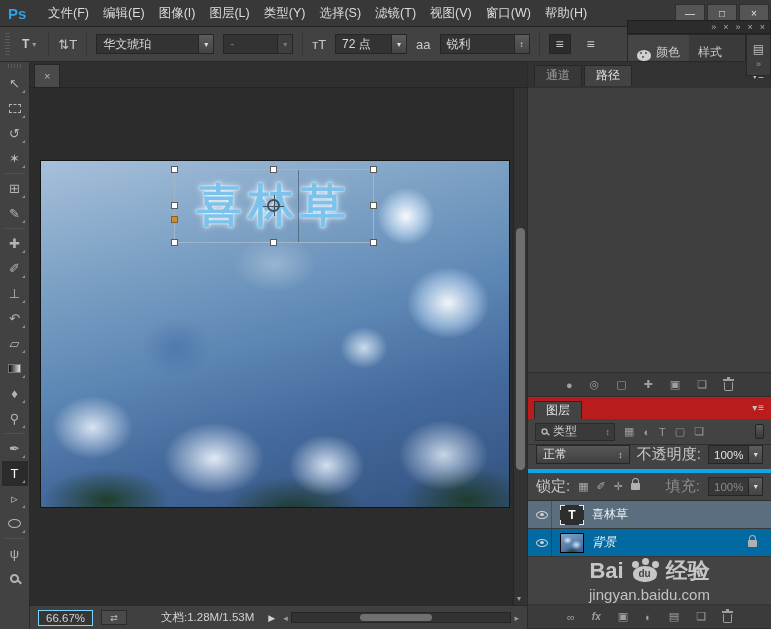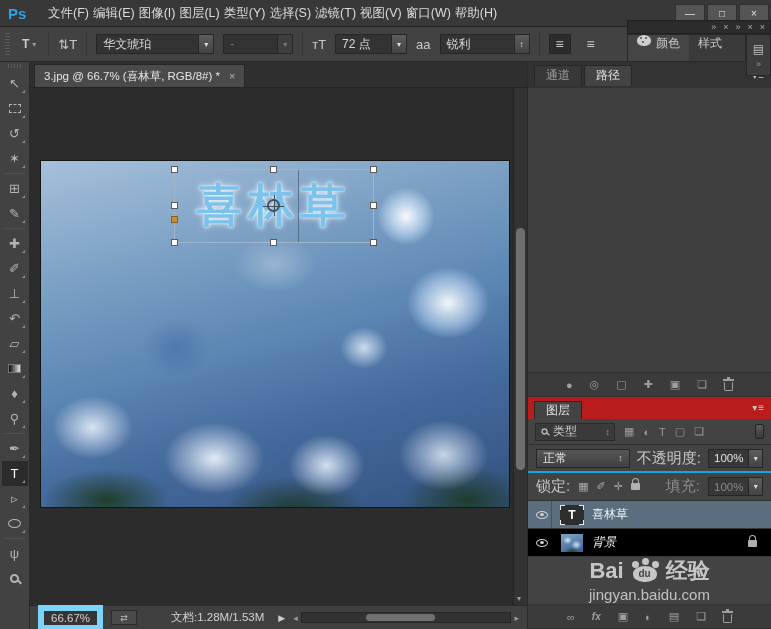--- a/index.html
+++ b/index.html
@@ -4,21 +4,21 @@
 <style>
   html,body{margin:0;padding:0;background:#222;}
   *{box-sizing:border-box;}
   .app{position:relative;width:771px;height:629px;background:#434343;overflow:hidden;
        font-family:"Liberation Sans","DejaVu Sans",sans-serif;color:#d6d6d6;font-size:12px;
        -webkit-user-select:none;user-select:none;}
 
   
   .titlebar{height:27px;background:#383838;border-bottom:1px solid #232323;display:flex;align-items:center;padding-left:8px;}
   .ps-logo{font-weight:bold;font-size:15px;color:#2ea0e8;width:30px;}
-  .menus{display:flex;gap:4px;margin-left:10px;font-size:12.5px;color:#dcdcdc;}
+  .menus{display:flex;gap:14px;margin-left:10px;font-size:12.5px;color:#dcdcdc;}
   .menus span{cursor:default;}
   .winbtns{margin-left:auto;display:flex;gap:2px;margin-right:2px;}
   .wb{width:30px;height:19px;background:#555;border:1px solid #303030;display:flex;align-items:center;justify-content:center;font-size:10px;color:#e6e6e6;}
 
   
   .optionsbar{position:relative;height:35px;background:#424242;border-bottom:1px solid #2a2a2a;display:flex;align-items:center;padding-left:5px;gap:9px;}
   .grip{width:5px;height:22px;background:repeating-linear-gradient(#5a5a5a 0 1px,transparent 1px 3px);}
   .osep{width:1px;height:24px;background:#363636;}
   .tpreset{display:flex;align-items:center;gap:3px;color:#c9c9c9;font-weight:bold;padding:0 3px;}
   .tinycaret{font-size:8px;color:#9a9a9a;}
@@ -28,21 +28,21 @@
   .dd .cbtn{width:15px;align-self:stretch;background:linear-gradient(#5c5c5c,#444);border-left:1px solid #262626;display:flex;align-items:center;justify-content:center;font-size:8px;color:#ddd;}
   .dd.disabled{color:#7a7a7a;}
   .dd.disabled .cbtn{background:#3e3e3e;color:#777;}
   .alignbtn{width:22px;height:20px;display:flex;align-items:center;justify-content:center;color:#c9c9c9;font-size:14px;}
   .alignbtn.pressed{background:#2c2c2c;border:1px solid #242424;}
 
   
   .fp-head{position:absolute;left:627px;top:20px;width:144px;height:14px;background:#2c2c2c;border:1px solid #202020;z-index:31;
            display:flex;align-items:center;justify-content:flex-end;gap:7px;padding:0 5px;font-size:9px;color:#aaa;}
   .fp-tabs{position:absolute;left:627px;top:34px;width:119px;height:28px;background:#3a3a3a;border:1px solid #282828;z-index:31;display:flex;align-items:stretch;}
-  .fp-tab{display:flex;align-items:flex-start;gap:5px;padding:0 9px;color:#c9c9c9;font-size:12px;}
+  .fp-tab{display:flex;align-items:flex-end;gap:5px;padding:0 9px;color:#c9c9c9;font-size:12px;}
   .fp-tab.active{background:#454545;}
   .i-palette{position:relative;width:14px;height:11px;background:#cfcfcf;border-radius:50% 50% 45% 45%;}
   .i-palette::before{content:"";position:absolute;width:2px;height:2px;border-radius:50%;background:#4a4a4a;top:2px;left:3px;box-shadow:5px 0 0 #4a4a4a,2px 4px 0 #4a4a4a;}
   .mini-dock{position:absolute;left:746px;top:34px;width:25px;height:42px;background:#3d3d3d;border:1px solid #282828;z-index:30;
              display:flex;flex-direction:column;align-items:center;justify-content:center;gap:3px;color:#bdbdbd;}
   .mini-dock .pic{font-size:12px;}
   .mini-dock .chev{font-size:9px;color:#9a9a9a;}
 
   
   .main{position:absolute;top:62px;left:0;width:771px;height:567px;display:flex;}
@@ -93,21 +93,21 @@
   .caretline{position:absolute;left:62%;top:0;bottom:0;width:1px;background:rgba(55,70,85,.55);}
   .anchor{position:absolute;left:-4px;top:64%;width:7px;height:7px;background:#c98f3f;border:1px solid #8a5f20;}
   .ttarget{position:absolute;left:50%;top:50%;width:13px;height:13px;margin:-7px 0 0 -7px;border:2px solid #44505c;border-radius:50%;}
   .ttarget::before{content:"";position:absolute;left:-6px;right:-6px;top:50%;height:1px;background:#44505c;}
   .ttarget::after{content:"";position:absolute;top:-6px;bottom:-6px;left:50%;width:1px;background:#44505c;}
   .vscroll{position:absolute;right:0;top:0;bottom:0;width:14px;background:#333;border-left:1px solid #262626;}
   .vthumb{position:absolute;left:2px;right:2px;top:140px;height:242px;background:#6f6f6f;border-radius:6px;}
   .vdown{position:absolute;bottom:2px;left:3px;font-size:8px;color:#9a9a9a;}
 
   .statusbar{height:24px;background:#404040;border-top:1px solid #2a2a2a;display:flex;align-items:center;gap:8px;padding:0 8px;font-size:11.5px;color:#d2d2d2;}
-  .swell{background:#353535;border:6px solid #7dd3fc;padding:1px 7px;}
+  .swell{background:#353535;border:1px solid #7dd3fc;padding:1px 7px;}
   .mbtn{width:26px;height:15px;background:#4a4a4a;border:1px solid #2b2b2b;display:flex;align-items:center;justify-content:center;font-size:9px;color:#bbb;}
   .docinfo{margin-left:26px;white-space:nowrap;}
   .stri{font-size:9px;color:#cfcfcf;margin-left:6px;}
   .hs{flex:1;display:flex;align-items:center;gap:3px;}
   .harr{font-size:9px;color:#9a9a9a;}
   .htrack{flex:1;height:11px;background:#323232;border:1px solid #262626;position:relative;}
   .hthumb{position:absolute;left:31%;width:33%;top:1px;bottom:1px;background:#707070;border-radius:5px;}
 
   
   .dock{width:244px;background:#434343;border-left:1px solid #2a2a2a;display:flex;flex-direction:column;}
@@ -119,32 +119,32 @@
   .icon-row{height:24px;background:#3b3b3b;display:flex;align-items:center;justify-content:center;gap:17px;color:#9f9f9f;font-size:11px;border-bottom:1px solid #2e2e2e;}
   .icon-row .fx{font-style:italic;font-weight:bold;font-size:10px;}
   .layers-tabbar{height:22px;background:#b91c1c;display:flex;align-items:flex-end;padding-left:6px;position:relative;}
   .ltab{height:18px;display:flex;align-items:center;padding:0 11px;font-size:12px;background:#434343;border:1px solid #272727;border-bottom:none;color:#e2e2e2;}
   .lpmenu{position:absolute;right:6px;top:5px;font-size:10px;color:#c4c4c4;letter-spacing:1px;}
   .filter-row{height:26px;display:flex;align-items:center;gap:9px;padding:0 7px;border-bottom:1px solid #2f2f2f;}
   .filter-dd{display:flex;align-items:center;gap:4px;width:80px;height:18px;background:#3a3a3a;border:1px solid #2a2a2a;padding:0 4px;color:#cfcfcf;}
   .filter-dd .ud{margin-left:auto;font-size:9px;color:#9a9a9a;}
   .ficon{color:#9b9b9b;font-size:11px;}
   .i-toggle{width:9px;height:15px;background:linear-gradient(#5c5c5c,#383838);border:1px solid #232323;border-radius:2px;margin-left:auto;}
-  .blend-row{height:28px;display:flex;align-items:center;gap:7px;padding:0 8px;border-bottom:2px solid #0ea5e9;}
+  .blend-row{height:28px;display:flex;gap:7px;padding:0 8px;border-bottom:4px solid #0ea5e9;}
   .blend-dd{width:110px;height:19px;background:linear-gradient(#575757,#404040);border:1px solid #262626;display:flex;align-items:center;padding:0 6px;color:#e2e2e2;}
   .blend-dd .ud{margin-left:auto;font-size:9px;color:#cfcfcf;}
   .rlabel{font-size:15px;color:#c9c9c9;white-space:nowrap;}
   .rlabel.dim{color:#8f8f8f;}
   .val{width:55px;height:19px;background:#383838;border:1px solid #262626;display:flex;align-items:center;}
   .val .v{flex:1;padding:0 5px;font-size:11.5px;color:#e2e2e2;}
   .val .cbtn2{width:14px;align-self:stretch;background:linear-gradient(#5c5c5c,#444);border-left:1px solid #262626;display:flex;align-items:center;justify-content:center;font-size:8px;color:#ddd;}
   .val.dim .v{color:#8a8a8a;}
   .lock-row{height:28px;display:flex;align-items:center;gap:8px;padding:0 8px;border-bottom:1px solid #2f2f2f;}
   .lockico{color:#a8a8a8;font-size:11px;}
-  .layer-row{height:28px;display:flex;align-items:center;gap:8px;padding:0 4px;background:#000000;border-bottom:1px solid #383838;}
+  .layer-row{height:28px;display:flex;align-items:center;gap:8px;padding:0 4px;background:#0369a1;border-bottom:1px solid #383838;}
   .layer-row.selected{background:#5a6e80;}
   .eyebox{width:20px;align-self:stretch;display:flex;align-items:center;justify-content:center;border-right:1px solid rgba(0,0,0,.25);}
   .i-eye{position:relative;width:12px;height:8px;border:1px solid #d2d2d2;border-radius:50%;}
   .i-eye::after{content:"";position:absolute;left:3px;right:3px;top:1.5px;bottom:1.5px;background:#d2d2d2;border-radius:50%;}
   .t-thumb{width:24px;height:20px;background:#2d2d2d;display:flex;align-items:center;justify-content:center;color:#fff;font-weight:bold;font-size:12px;
     background-image:linear-gradient(#e8e8e8,#e8e8e8),linear-gradient(#e8e8e8,#e8e8e8),linear-gradient(#e8e8e8,#e8e8e8),linear-gradient(#e8e8e8,#e8e8e8),linear-gradient(#e8e8e8,#e8e8e8),linear-gradient(#e8e8e8,#e8e8e8),linear-gradient(#e8e8e8,#e8e8e8),linear-gradient(#e8e8e8,#e8e8e8);
     background-repeat:no-repeat;
     background-size:5px 1px,1px 5px,5px 1px,1px 5px,5px 1px,1px 5px,5px 1px,1px 5px;
     background-position:0 0,0 0,100% 0,100% 0,0 100%,0 100%,100% 100%,100% 100%;}
   .img-thumb{width:24px;height:20px;border:1px solid #000;
@@ -315,21 +315,20 @@
           <span>ψ</span>
         </span>
       <span class="tool">
           <span class="i-mag"></span>
         </span>
     </div>
 
     <div class="center">
       <div class="tabbar">
         <div class="doctab">
-          <span>3.jpg @ 66.7% (喜林草, RGB/8#) *</span>
           <span class="x">×</span>
         </div>
       </div>
       <div class="canvas">
         <div class="photo">
           <div class="tbox">
             <span class="word">喜林草</span>
             <span class="caretline"></span>
             <span class="ttarget"></span>
             <span class="anchor"></span>

